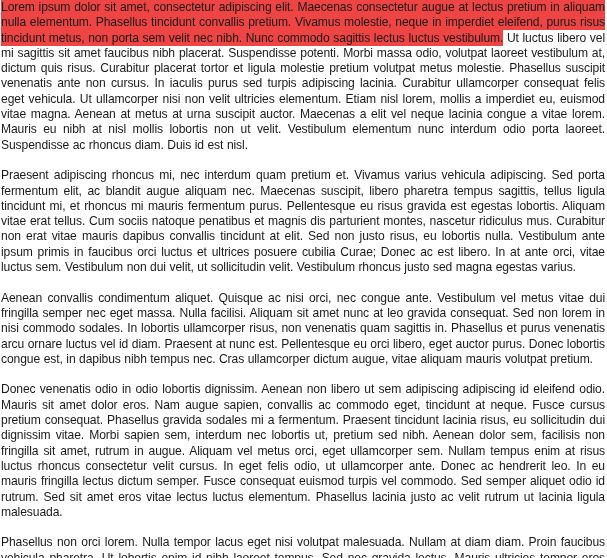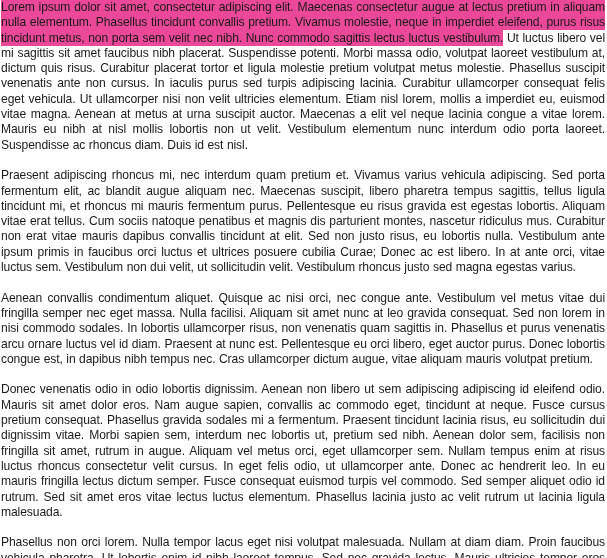--- a/index.html
+++ b/index.html
@@ -21,21 +21,21 @@
       color: #1a1a1a;
       text-align: justify;
       letter-spacing: -0.1px;
       word-spacing: 0.3px;
     }
     .doc p {
       margin: 0 0 15.3px 0;
       padding: 0;
     }
     .hl {
-      background: #ec4899;
+      background: #ef4444;
       padding: 1px 0;
     }
   </style>
 </head>
 <body>
 
 <div class="doc">
   <p><span class="hl">Lorem ipsum dolor sit amet, consectetur adipiscing elit. Maecenas consectetur augue at lectus pretium in aliquam nulla elementum. Phasellus tincidunt convallis pretium. Vivamus molestie, neque in imperdiet eleifend, purus risus tincidunt metus, non porta sem velit nec nibh. Nunc commodo sagittis lectus luctus vestibulum.</span><span> Ut luctus libero vel mi sagittis sit amet faucibus nibh placerat. Suspendisse potenti. Morbi massa odio, volutpat laoreet vestibulum at, dictum quis risus. Curabitur placerat tortor et ligula molestie pretium volutpat metus molestie. Phasellus suscipit venenatis ante non cursus. In iaculis purus sed turpis adipiscing lacinia. Curabitur ullamcorper consequat felis eget vehicula. Ut ullamcorper nisi non velit ultricies elementum. Etiam nisl lorem, mollis a imperdiet eu, euismod vitae magna. Aenean at metus at urna suscipit auctor. Maecenas a elit vel neque lacinia congue a vitae lorem. Mauris eu nibh at nisl mollis lobortis non ut velit. Vestibulum elementum nunc interdum odio porta laoreet. Suspendisse ac rhoncus diam. Duis id est nisl.</span></p>
   <p>Praesent adipiscing rhoncus mi, nec interdum quam pretium et. Vivamus varius vehicula adipiscing. Sed porta fermentum elit, ac blandit augue aliquam nec. Maecenas suscipit, libero pharetra tempus sagittis, tellus ligula tincidunt mi, et rhoncus mi mauris fermentum purus. Pellentesque eu risus gravida est egestas lobortis. Aliquam vitae erat tellus. Cum sociis natoque penatibus et magnis dis parturient montes, nascetur ridiculus mus. Curabitur non erat vitae mauris dapibus convallis tincidunt at elit. Sed non justo risus, eu lobortis nulla. Vestibulum ante ipsum primis in faucibus orci luctus et ultrices posuere cubilia Curae; Donec ac est libero. In at ante orci, vitae luctus sem. Vestibulum non dui velit, ut sollicitudin velit. Vestibulum rhoncus justo sed magna egestas varius.</p>
   <p>Aenean convallis condimentum aliquet. Quisque ac nisi orci, nec congue ante. Vestibulum vel metus vitae dui fringilla semper nec eget massa. Nulla facilisi. Aliquam sit amet nunc at leo gravida consequat. Sed non lorem in nisi commodo sodales. In lobortis ullamcorper risus, non venenatis quam sagittis in. Phasellus et purus venenatis arcu ornare luctus vel id diam. Praesent at nunc est. Pellentesque eu orci libero, eget auctor purus. Donec lobortis congue est, in dapibus nibh tempus nec. Cras ullamcorper dictum augue, vitae aliquam mauris volutpat pretium.</p>

